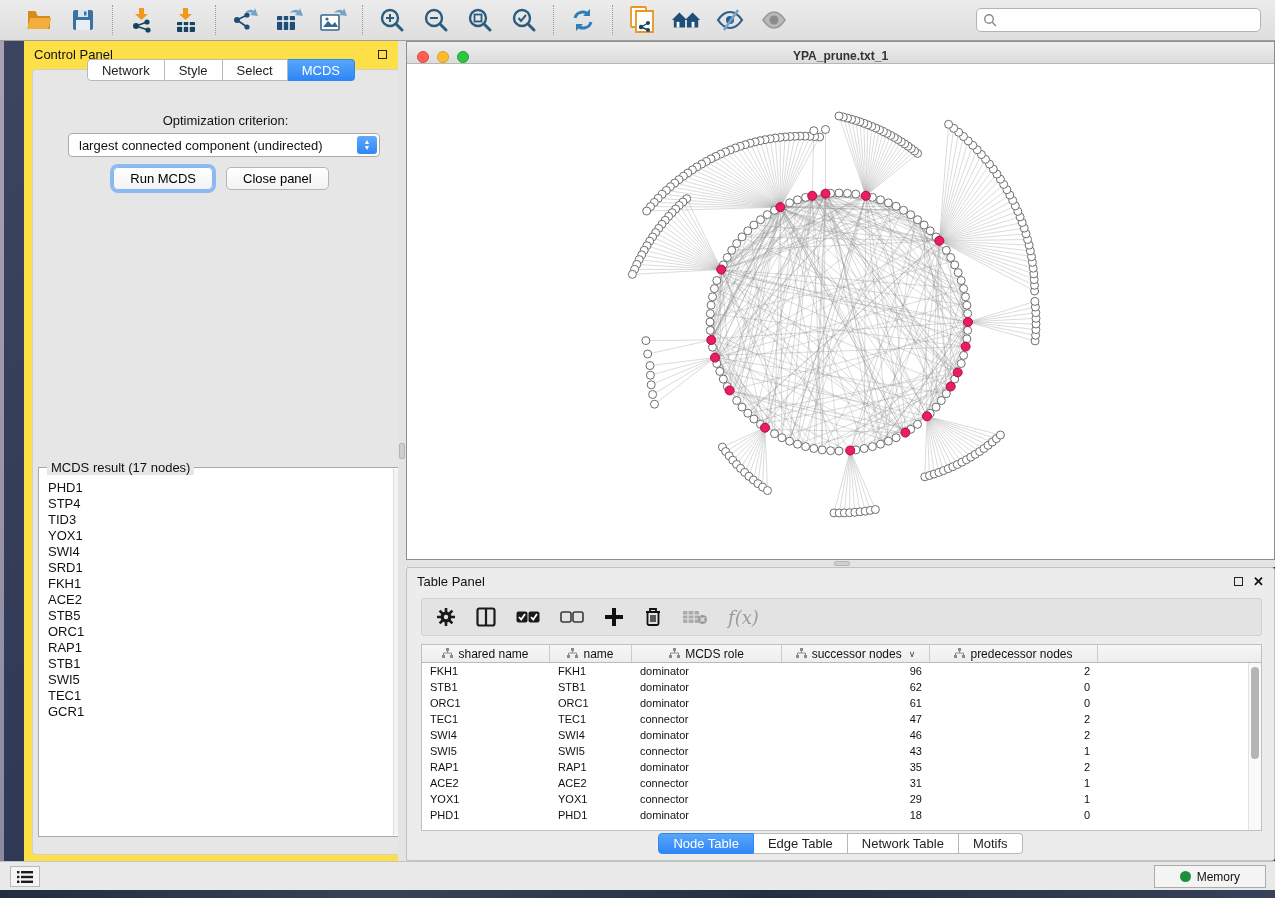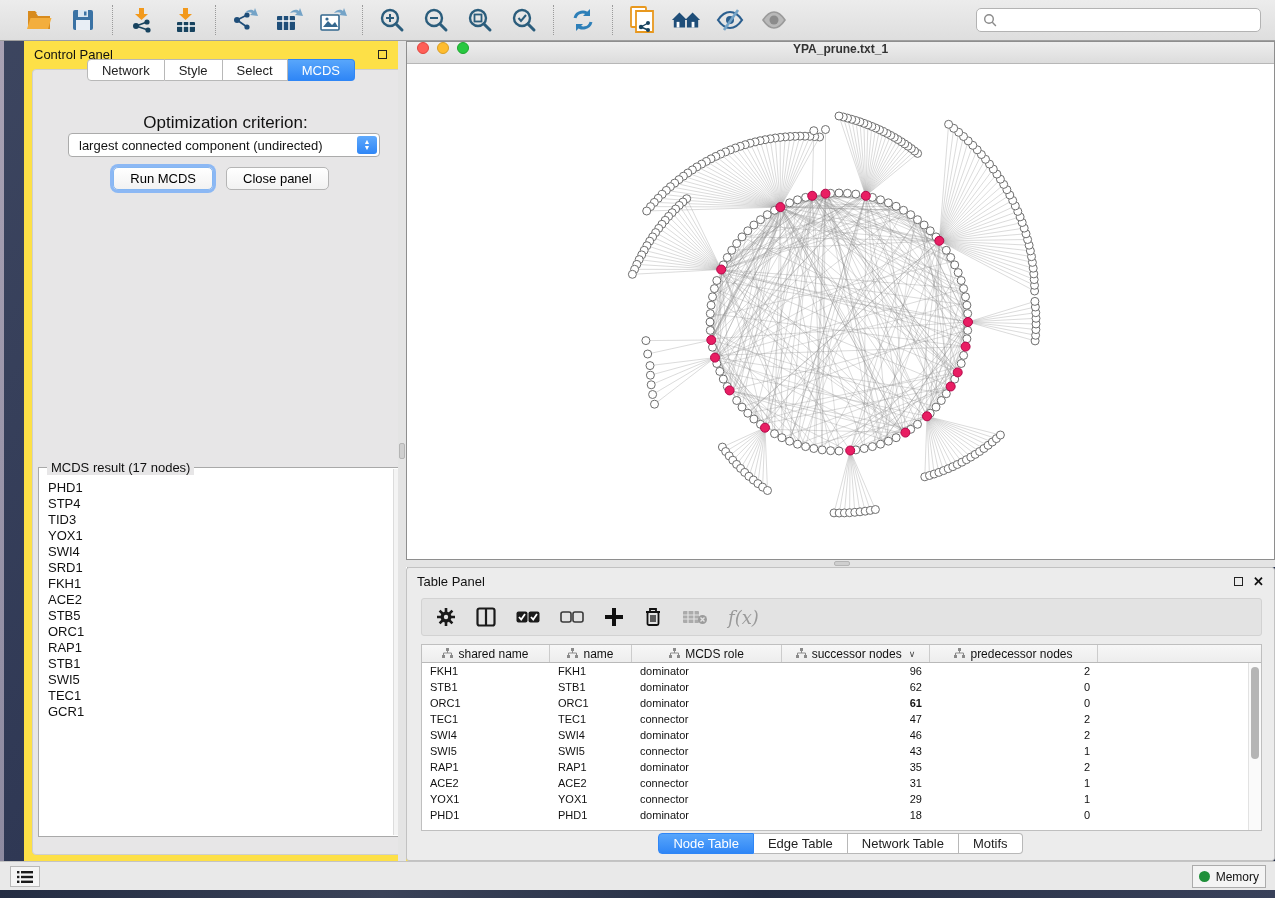--- a/index.html
+++ b/index.html
@@ -35,21 +35,21 @@
   .float-box { width:9px; height:9px; border:1.5px solid #222; }
   .close-x { font-size:13px; font-weight:bold; color:#111; line-height:1; }
   #cp-inner { position:absolute; left:8px; top:28px; width:380px; height:786px;
     background:#e7e6e7; border:1px solid #cfcfcf; border-radius:4px; }
   #cp-tabs { position:absolute; left:0; top:18px; width:394px; display:flex; justify-content:center; z-index:3; }
   .seg-tab { height:22px; padding:0 14px; background:#fff; border:1px solid #b8b8b8;
     border-left-width:0; display:flex; align-items:center; font-size:13px; color:#222; }
   .seg-tab:first-child { border-left-width:1px; border-radius:4px 0 0 4px; }
   .seg-tab:last-child { border-radius:0 4px 4px 0; }
   .seg-tab.sel { background:linear-gradient(#58a6fb,#2f86f6); border-color:#2f86f6; color:#fff; }
-  #opt-label { position:absolute; left:0; top:72px; width:394px; text-align:center; font-size:17px;padding-left:9px; }
+  #opt-label { position:absolute; left:0; top:72px; width:394px; text-align:center; font-size:13px;padding-left:9px; }
   #criterion { position:absolute; left:44px; top:92px; width:312px; height:24px; background:#fff;
     border:1px solid #ababab; border-radius:4px; display:flex; align-items:center; padding-left:10px;
     font-size:13px; }
   #criterion .spin { position:absolute; right:2px; top:2px; width:20px; height:18px;
     background:linear-gradient(#5fa9fc,#2f86f6); border-radius:3px; color:#fff;
     display:flex; flex-direction:column; align-items:center; justify-content:center;
     font-size:7px; line-height:6px; }
   #btn-row { position:absolute; left:0; top:126px; width:394px; display:flex; justify-content:center; gap:13px; }
   .mac-btn { height:23px; padding:0 16px; background:linear-gradient(#ffffff,#f2f2f2);
     border:1px solid #b5b5b5; border-radius:5px; font-size:13px;
@@ -69,21 +69,21 @@
 
   
   #vsplit { left:398px; top:41px; width:8px; height:820px; background:#e4e4e4; }
   #vsplit .grip { position:absolute; left:1px; top:402px; width:6px; height:16px;
     background:#cfcfcf; border:1px solid #b5b5b5; border-radius:2px; }
 
   
   #net-window { left:406px; top:41px; width:869px; height:519px;
     border:1px solid #8e8e8e; background:#fff; }
   #net-titlebar { height:22px; background:linear-gradient(#eeeeee,#dcdcdc);
-    border-bottom:1px solid #b7b7b7; display:flex; align-items:flex-start; position:relative; }
+    border-bottom:1px solid #b7b7b7; display:flex; align-items:flex-end; position:relative; }
   .traffic { display:flex; gap:8px; margin-left:10px; }
   .light { width:12px; height:12px; border-radius:50%; }
   .light.red { background:#ff5f57; border:1px solid #e0443e; }
   .light.yellow { background:#febc2e; border:1px solid #d89e24; }
   .light.green { background:#28c840; border:1px solid #1da52f; }
   #net-title { position:absolute; left:0; right:0; text-align:center; font-size:12px;
     font-weight:bold; color:#333; }
 
   
   #hsplit { left:406px; top:560px; width:869px; height:7px; background:#e4e4e4; }
@@ -115,21 +115,21 @@
   #tscroll .thumb { position:absolute; left:2px; top:4px; width:8px; height:92px;
     background:#b5b5b5; border-radius:4px; }
 
   #tp-tabs { position:absolute; left:0; bottom:6px; width:867px; display:flex; justify-content:center; }
 
   
   #statusbar { left:0; top:861px; width:1275px; height:29px; background:#e9e9e9;
     border-top:1px solid #c4c4c4; }
   #list-btn { position:absolute; left:10px; top:4px; width:30px; height:21px;
     background:#f5f5f5; border:1px solid #b9b9b9; display:flex; align-items:center; justify-content:center; }
-  #memory-btn { position:absolute; right:9px; top:3px; height:23px; padding:0 6px;
+  #memory-btn { position:absolute; right:9px; top:3px; height:23px; padding:0 25px;
     background:#f4f4f4; border:1px solid #ababab; display:flex; align-items:center; gap:6px;
     font-size:12px; }
   #memory-dot { width:11px; height:11px; border-radius:50%; background:#1f8f3a; }
 
   #bottom-wallpaper { left:0; top:890px; width:1275px; height:8px;
     background:linear-gradient(90deg,#232c42,#3a4258 30%,#252e44 60%,#39415a); }
 </style>
 </head>
 <body>
 
@@ -1209,21 +1209,21 @@
           <div class="td" style="width: 128px;">STB1</div>
           <div class="td" style="width: 82px;">STB1</div>
           <div class="td" style="width: 150px;">dominator</div>
           <div class="td num" style="width: 148px; text-align: right;">62</div>
           <div class="td num" style="width: 168px;">0</div>
         </div>
         <div class="trow">
           <div class="td" style="width: 128px;">ORC1</div>
           <div class="td" style="width: 82px;">ORC1</div>
           <div class="td" style="width: 150px;">dominator</div>
-          <div class="td num" style="width: 148px; font-weight: bold;">61</div>
+          <div class="td num" style="width: 148px;">61</div>
           <div class="td num" style="width: 168px;">0</div>
         </div>
         <div class="trow">
           <div class="td" style="width: 128px;">TEC1</div>
           <div class="td" style="width: 82px;">TEC1</div>
           <div class="td" style="width: 150px;">connector</div>
           <div class="td num" style="width: 148px;">47</div>
           <div class="td num" style="width: 168px;">2</div>
         </div>
         <div class="trow">

